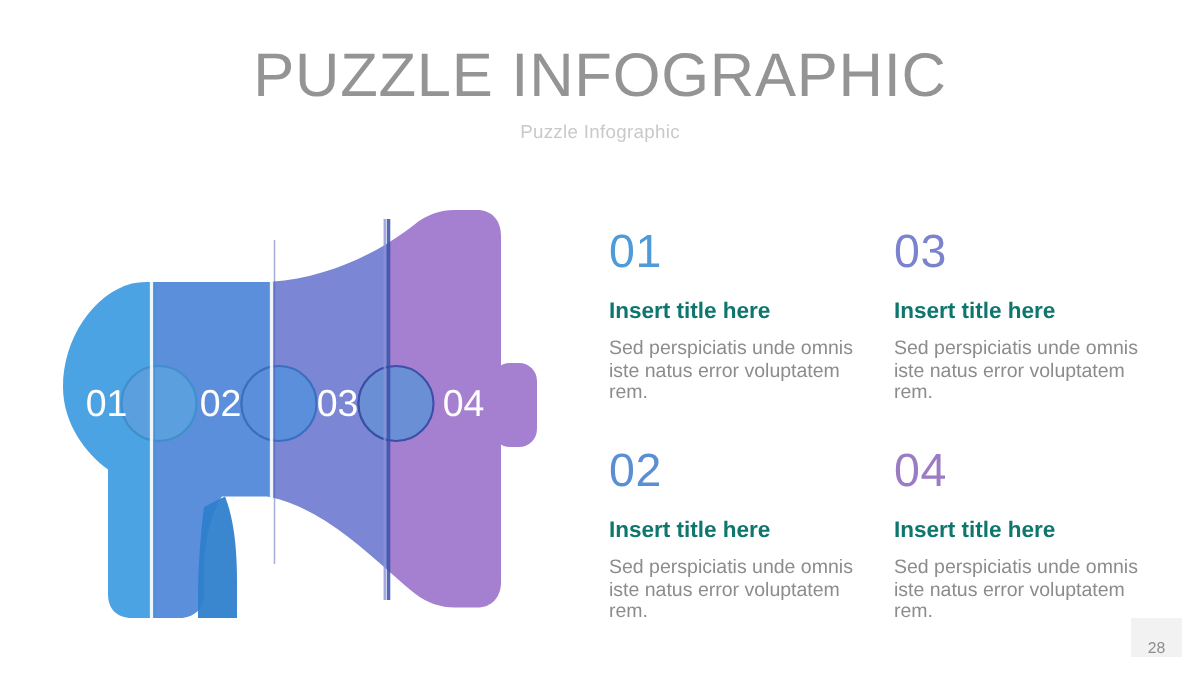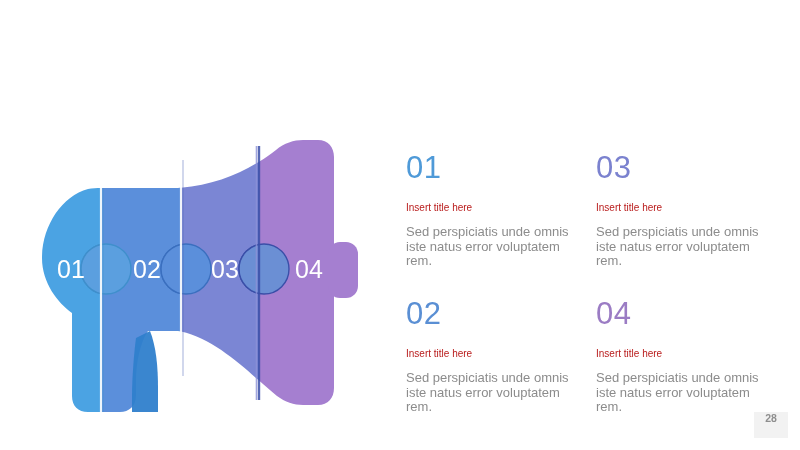--- a/index.html
+++ b/index.html
@@ -54,50 +54,54 @@
   }
   .item { padding-right: 10px; }
   .item-num {
     font-size: 31px;
     font-weight: 400;
     line-height: 36px;
     letter-spacing: 0.5px;
   }
   .item-title {
     margin-top: 13px;
-    font-size: 10px;
-    color: #b91c1c;
-    font-weight: 400;
+    font-size: 15px;
+    color: #0f766e;
+    font-weight: 700;
     line-height: 17px;
   }
   .item-desc {
     margin-top: 9px;
     font-size: 13px;
     color: #8c8c8c;
     line-height: 14.5px;
     max-width: 180px;
   }
 
   
   .page-badge {
     position: absolute;
     right: 12px; bottom: 12px;
     width: 34px; height: 26px;
     background: #f2f2f2;
-    display: flex; align-items: flex-start; justify-content: center;
+    display: flex; align-items: flex-end; justify-content: center;
     font-size: 10.5px;
     color: #8e8e8e;
-    font-weight: 700;
+    font-weight: 400;
   }
 </style>
 </head>
 <body>
 
 <div class="slide">
 
+  <div class="header">
+    <div class="title">PUZZLE INFOGRAPHIC</div>
+    <div class="subtitle">Puzzle Infographic</div>
+  </div>
 
   <div class="megaphone">
     <svg viewBox="0 0 340 275" xmlns="http://www.w3.org/2000/svg">
       <defs>
         <clipPath id="clipP1">
             <rect x="0" y="0" width="73" height="275"></rect>
           </clipPath>
         <clipPath id="clipP2">
             <rect x="73" y="0" width="80" height="275"></rect>
           </clipPath>

